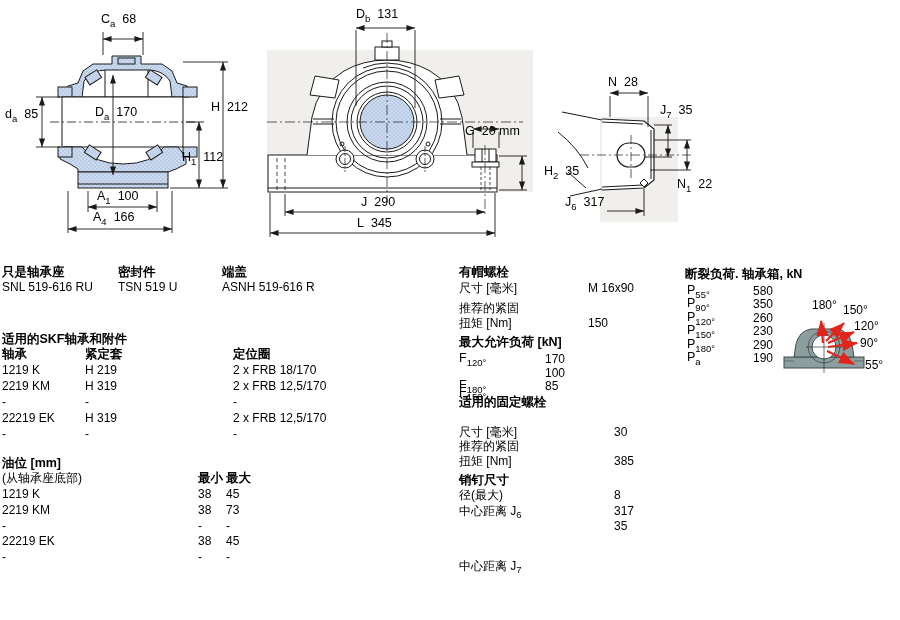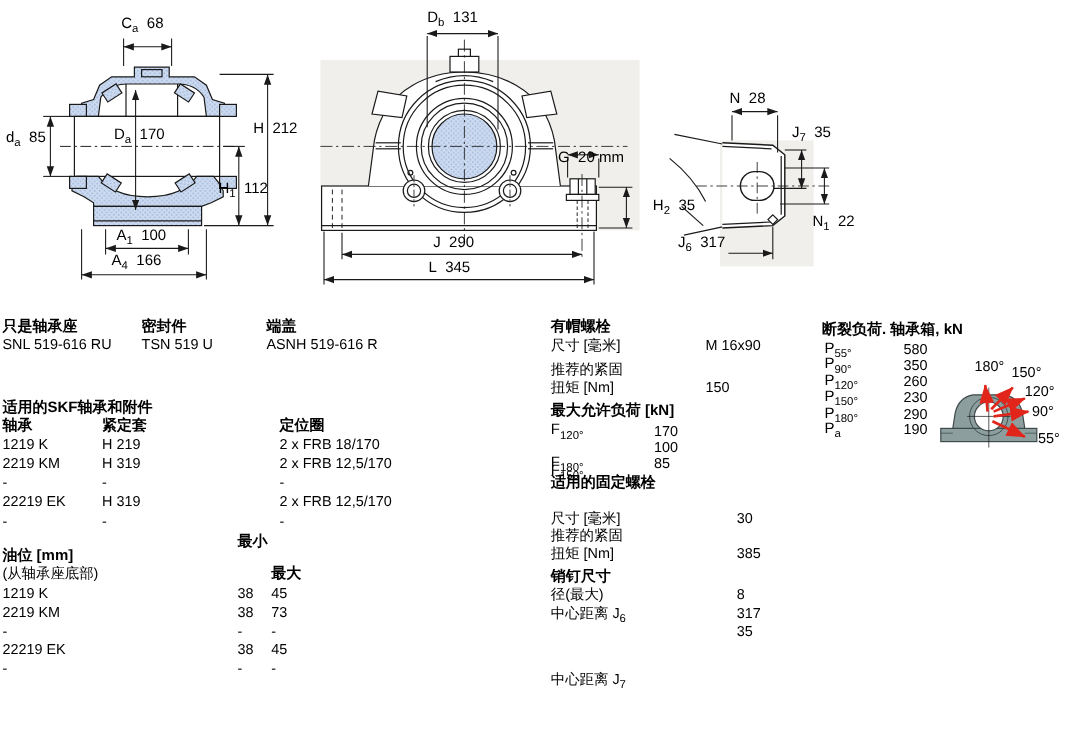--- a/index.html
+++ b/index.html
@@ -224,21 +224,21 @@
   <div class="t b" style="left:222px;top:266px">端盖</div>
   <div class="t" style="left:222px;top:281px">ASNH 519-616 R</div>
 
   <div class="t b" style="left:2px;top:333px">适用的SKF轴承和附件</div>
   <div class="t b" style="left:2px;top:348px">轴承</div>
   <div class="t b" style="left:85px;top:348px">紧定套</div>
   <div class="t b" style="left:233px;top:348px">定位圈</div>
 
   <div class="t b" style="left:2px;top:457px">油位 [mm]</div>
   <div class="t" style="left:2px;top:472px">(从轴承座底部)</div>
-  <div class="t b" style="left:198px;top:445px">最小</div>
+  <div class="t b" style="left:198px;top:472px">最小</div>
   <div class="t b" style="left:226px;top:472px">最大</div>
 
   <div class="t b" style="left:459px;top:266px">有帽螺栓</div>
   <div class="t" style="left:459px;top:282px">尺寸 [毫米]</div>
   <div class="t" style="left:588px;top:282px">M 16x90</div>
   <div class="t" style="left:459px;top:302px">推荐的紧固</div>
   <div class="t" style="left:459px;top:317px">扭矩 [Nm]</div>
   <div class="t" style="left:588px;top:317px">150</div>
 
   <div class="t b" style="left:459px;top:336px">最大允许负荷 [kN]</div>

